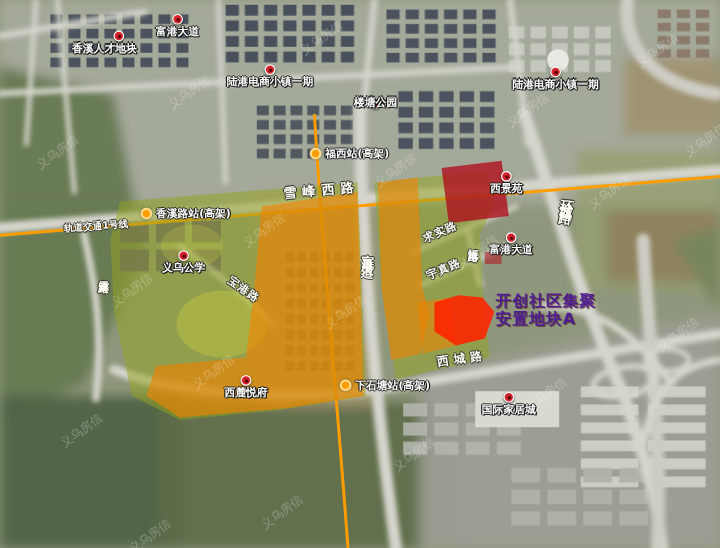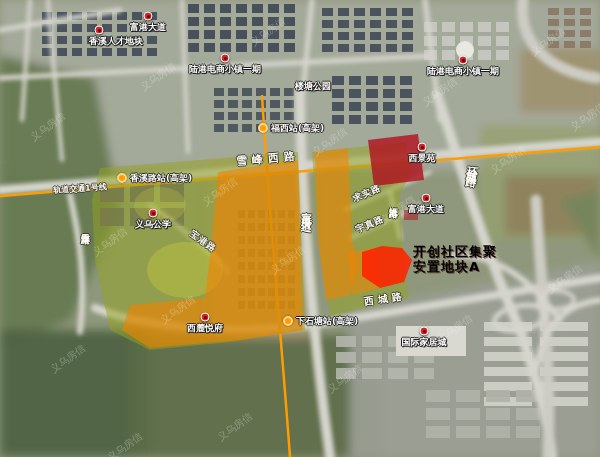--- a/index.html
+++ b/index.html
@@ -18,21 +18,21 @@
   .station-dot{position:absolute;width:10px;height:10px;border-radius:50%;
            background:#ff9d00;border:2px solid #ffd98a;box-sizing:border-box;
            transform:translate(-50%,-50%);box-shadow:0 0 2px rgba(0,0,0,.5);}
   .station-label{position:absolute;white-space:nowrap;color:#fff;font-size:9px;font-weight:bold;
            text-shadow:-1px 0 0 #1a1a1a,1px 0 0 #1a1a1a,0 -1px 0 #1a1a1a,0 1px 0 #1a1a1a;}
   .road-label{position:absolute;white-space:nowrap;color:#fdfdf6;font-weight:bold;
            text-shadow:-1px 0 0 #3c3c34,1px 0 0 #3c3c34,0 -1px 0 #3c3c34,0 1px 0 #3c3c34;}
   .road-label.vertical{writing-mode:vertical-rl;}
   .watermark{position:absolute;color:rgba(255,255,255,0.28);font-size:10px;
            transform:rotate(-36deg);white-space:nowrap;}
-  .red-annotation{position:absolute;left:413px;top:245px;color:#000000;
+  .red-annotation{position:absolute;left:413px;top:245px;color:#4c1d95;
            font-size:13px;font-weight:bold;line-height:1.15;letter-spacing:1px;
            text-shadow:1px 1px 0 rgba(70,0,0,.55);}
 </style>
 </head>
 <body>
 
 <div id="stage">
 
   <svg id="basemap" viewBox="0 0 600 457" xmlns="http://www.w3.org/2000/svg">
     <defs>
@@ -346,21 +346,21 @@
       <polygon points="315,152 348,148 352,240 358,262 350,295 326,300 318,240" fill="#f08300" opacity="0.6"></polygon>
       <polygon points="348,252 375,248 380,288 352,295" fill="#f08300" opacity="0.55"></polygon>
       <polygon points="368,140 418,134 424,180 374,186" fill="#b0101e" opacity="0.8"></polygon>
       <rect x="404" y="210" width="14" height="10" fill="#b0101e" opacity="0.55"></rect>
       <polygon points="362,252 382,246 402,248 412,260 404,282 380,288 362,276" fill="#ff2200" opacity="0.88"></polygon>
     </g>
   </svg>
 
   <div id="labels">
       <div class="pin-dot" style="left: 99px; top: 30px;"></div>
-      <div class="pin-label" style="left: 116px; top: 37px;">香溪人才地块</div>
+      <div class="pin-label" style="left: 87px; top: 37px;">香溪人才地块</div>
       <div class="pin-dot" style="left: 148px; top: 16px;"></div>
       <div class="pin-label" style="left: 148px; top: 23px;">富港大道</div>
       <div class="pin-dot" style="left: 225px; top: 58px;"></div>
       <div class="pin-label" style="left: 225px; top: 65px;">陆港电商小镇一期</div>
       <div class="pin-dot" style="left: 463px; top: 60px;"></div>
       <div class="pin-label" style="left: 463px; top: 67px;">陆港电商小镇一期</div>
       <div class="pin-dot" style="left: 313px; top: 86px;"></div>
       <div class="pin-label" style="left: 313px; top: 82px;">楼塘公园</div>
       <div class="pin-dot" style="left: 153px; top: 213px;"></div>
       <div class="pin-label" style="left: 153px; top: 220px;">义乌公学</div>

